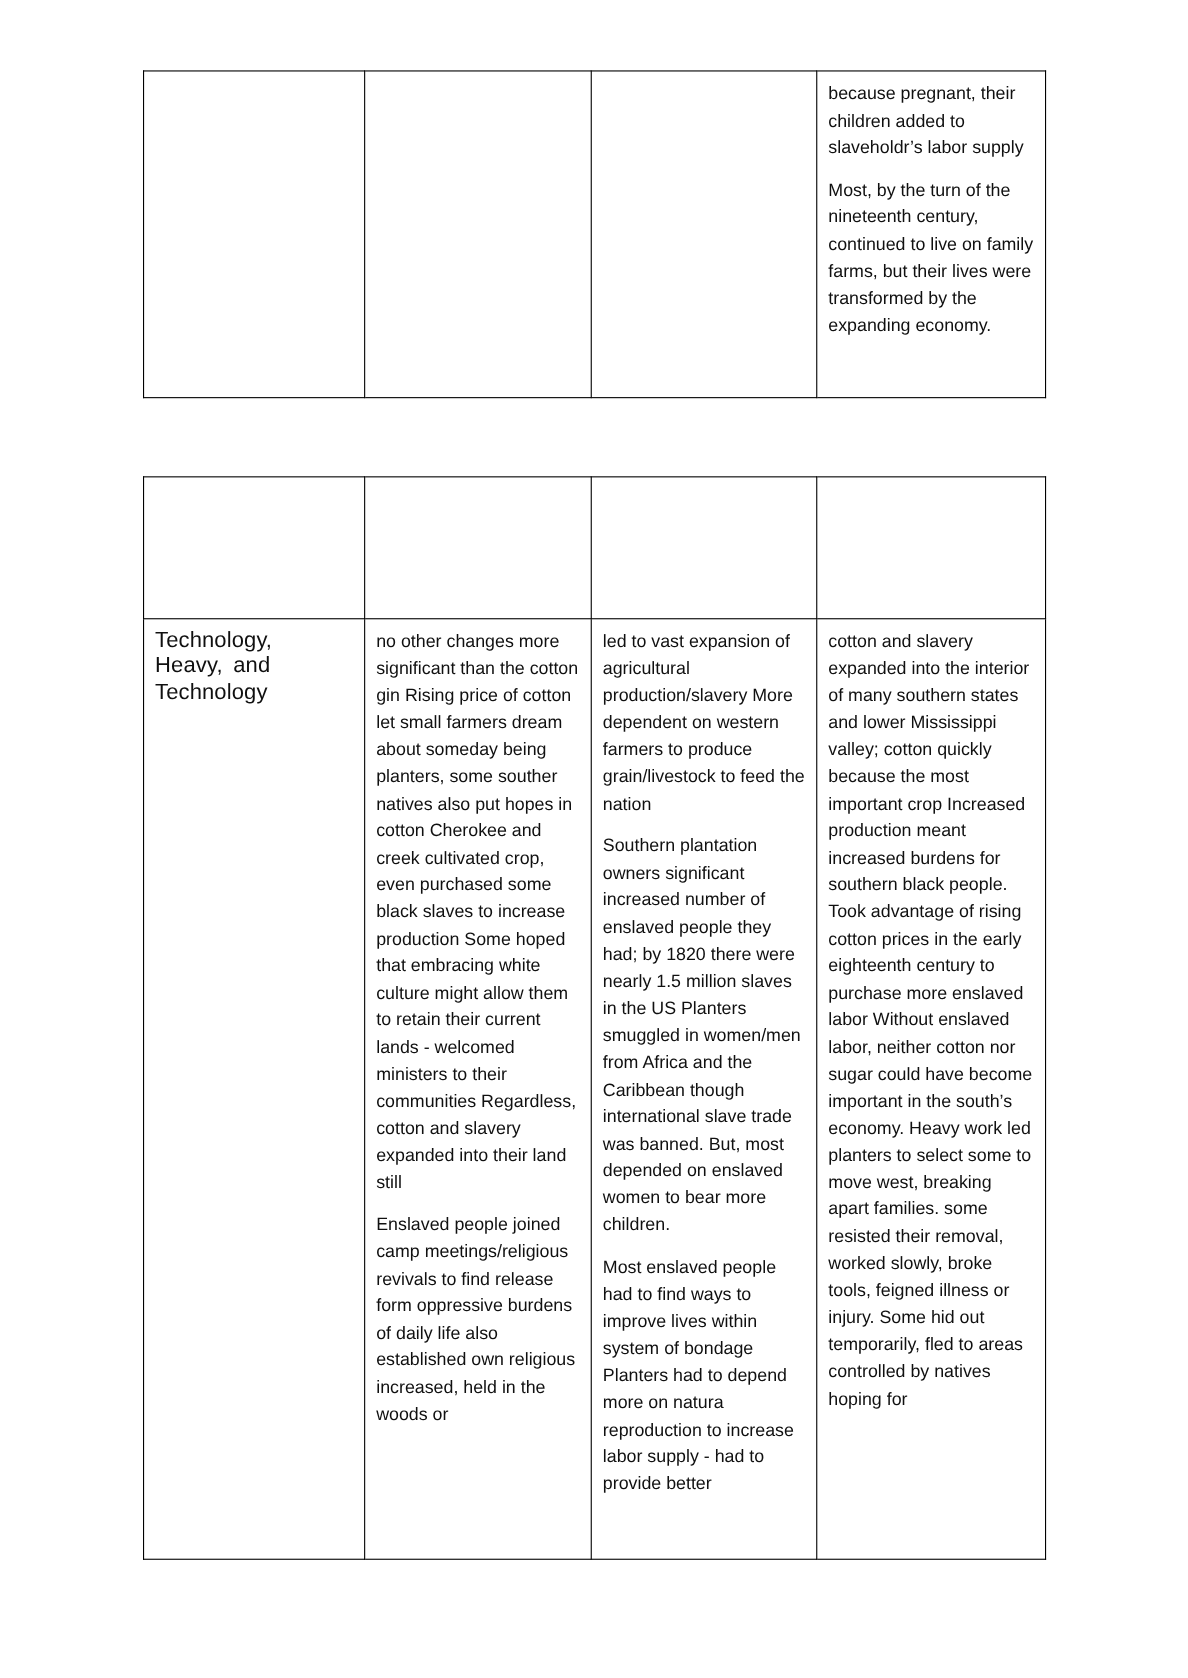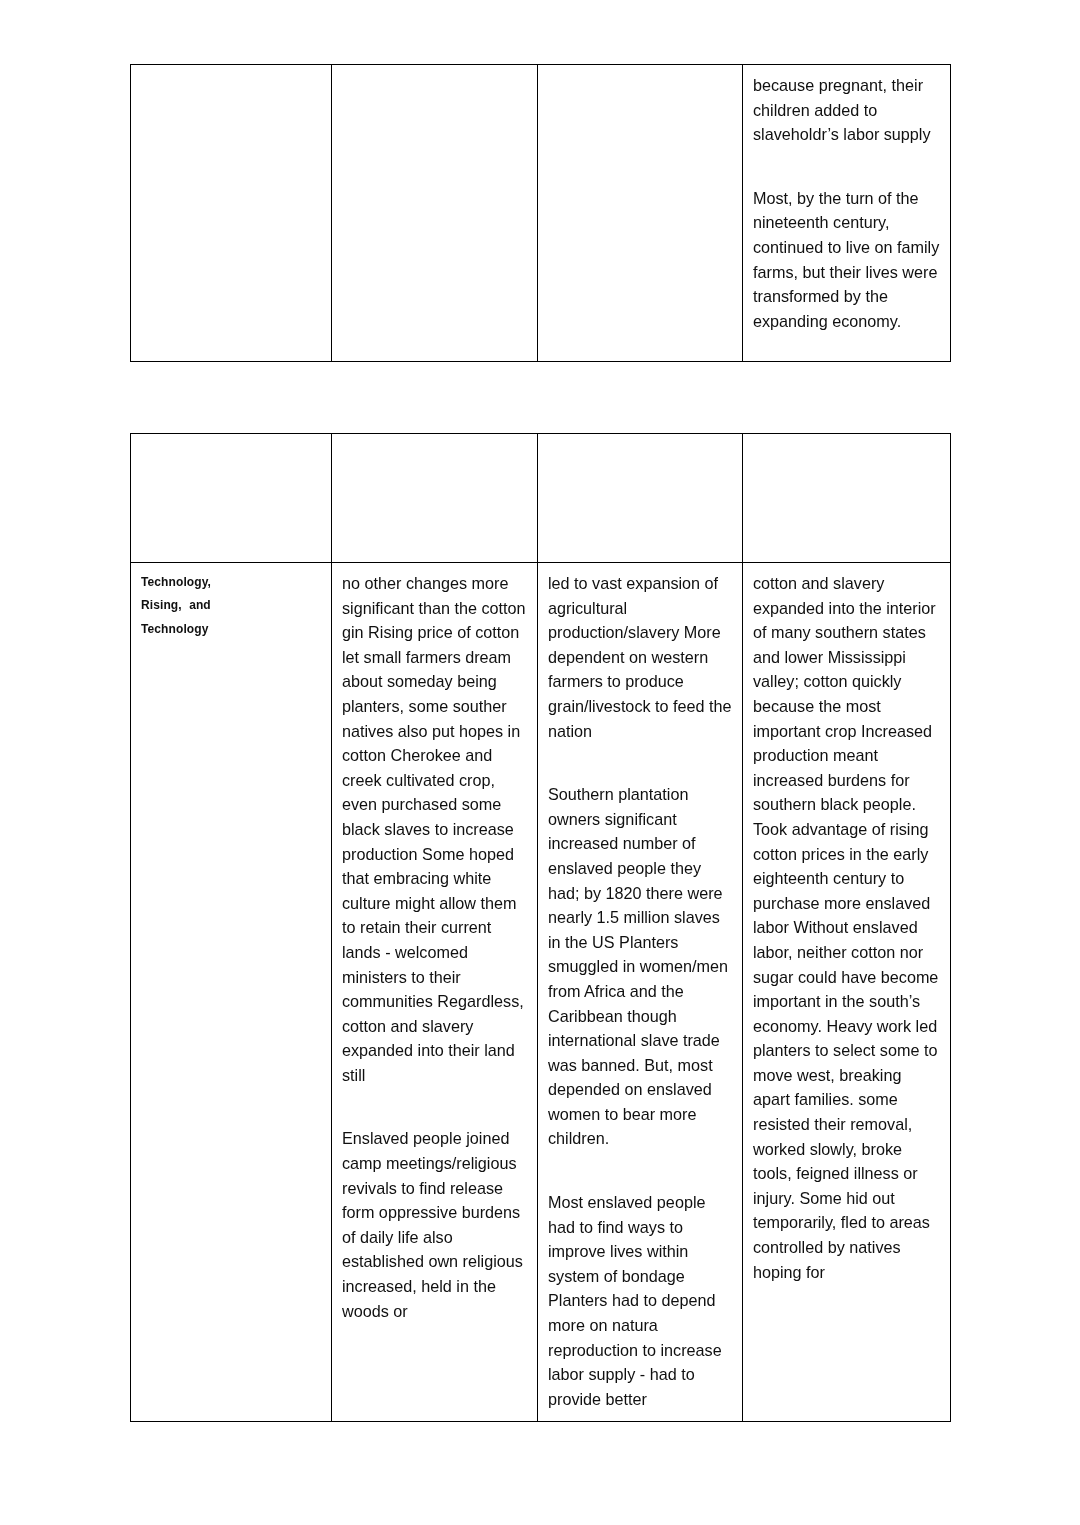--- a/index.html
+++ b/index.html
@@ -63,29 +63,29 @@
   }
   #table-two .header-row td {
     height: 128px;
     padding: 0;
   }
   #table-two .body-row td {
     height: 836px;
   }
 
   .cell-heading {
-    font-weight: bold;
-    font-size: 12px;
+    font-weight: normal;
+    font-size: 20px;
     line-height: 23.4px;
     letter-spacing: 0.1px;
   }
   .cell-heading .sp-wide { display: inline-block; width: 4px; }
 
   .blk { margin: 0; }
-  .blk + .blk { margin-top: 39px; }
+  .blk + .blk { margin-top: 14px; }
 
   .ln { display: block; }
 </style>
 </head>
 <body>
 
 <div class="page">
 
   <table id="table-one" class="notes-table">
     <colgroup>
@@ -119,21 +119,21 @@
         <td></td>
         <td></td>
         <td></td>
         <td></td>
       </tr>
 
       <tr class="body-row">
         <td>
           <div class="cell-heading">
             <span class="ln">Technology,</span>
-            <span class="ln"><span>Rising,</span><span class="sp-wide"> </span> <span>and</span></span>
+            <span class="ln"><span>Heavy,</span><span class="sp-wide"> </span> <span>and</span></span>
             <span class="ln">Technology</span>
           </div>
         </td>
 
         <td>
           <p class="blk">no other changes more significant than the cotton gin Rising price of cotton let small farmers dream about someday being planters, some souther natives also put hopes in cotton Cherokee and creek cultivated crop, even purchased some black slaves to increase production Some hoped that embracing white culture might allow them to retain their current lands - welcomed ministers to their communities Regardless, cotton and slavery expanded into their land still</p>
           <p class="blk">Enslaved people joined camp meetings/religious revivals to find release form oppressive burdens of daily life also established own religious increased, held in the woods or</p>
         </td>
 
         <td>

